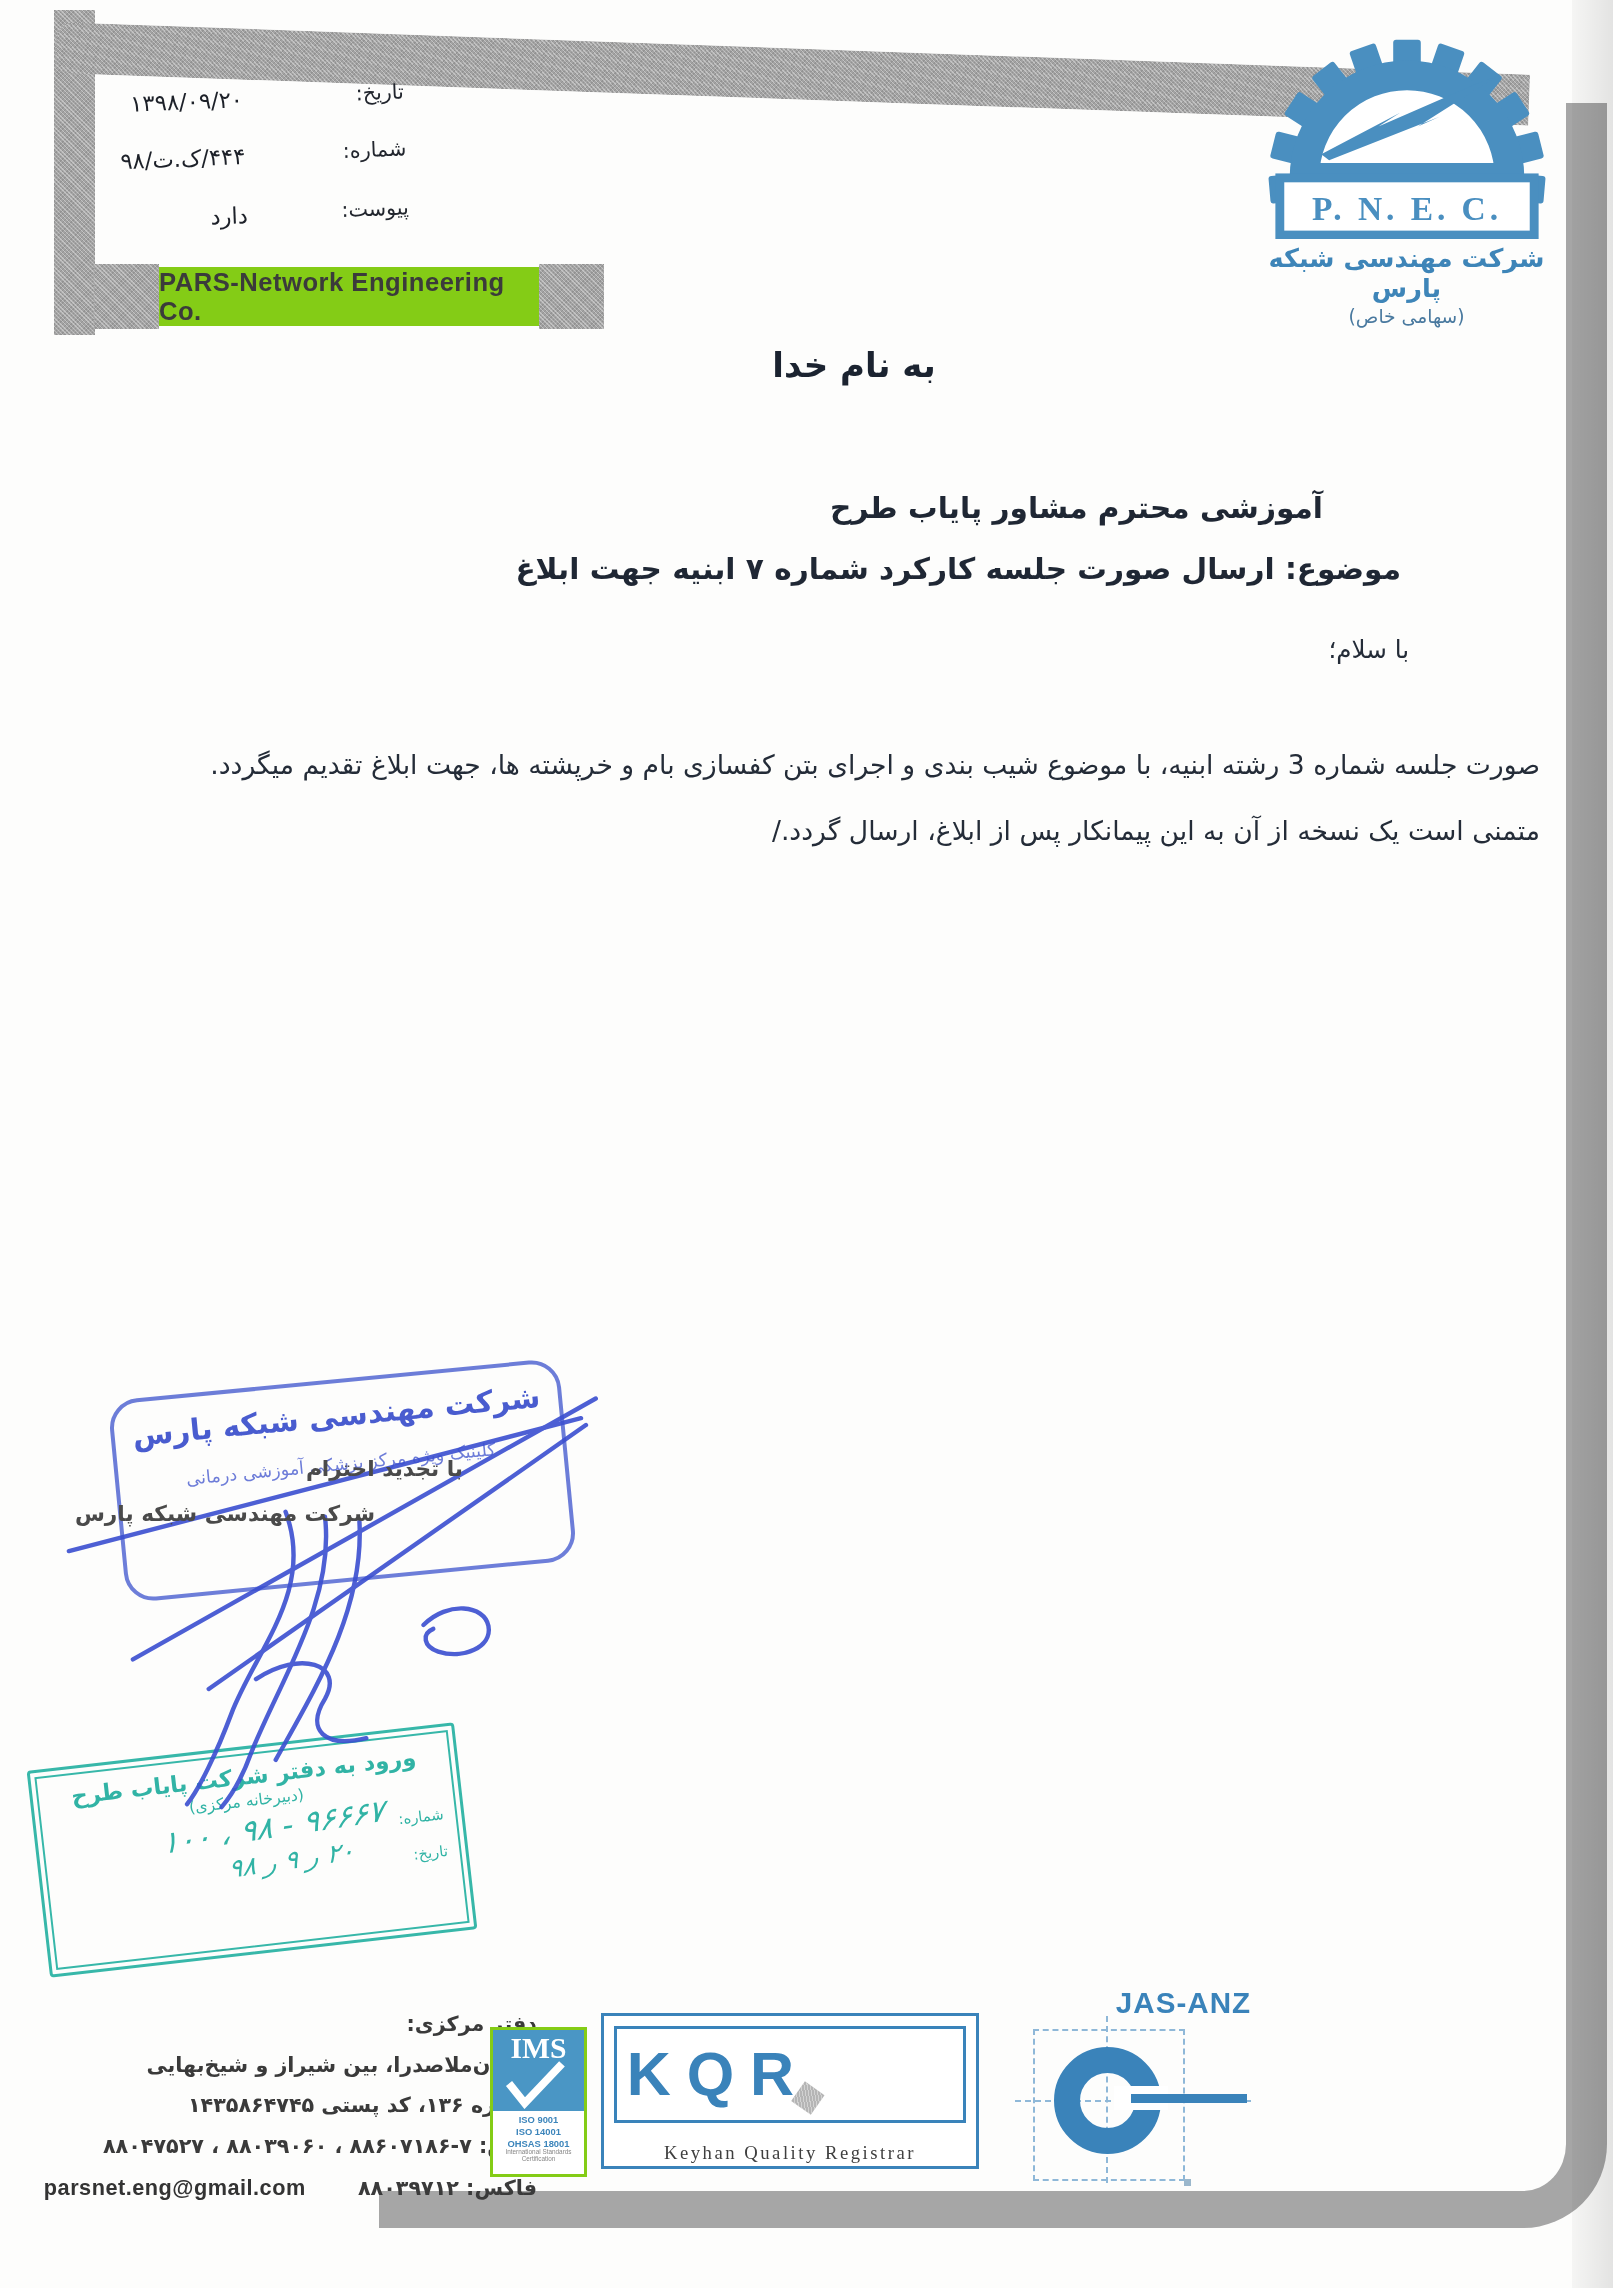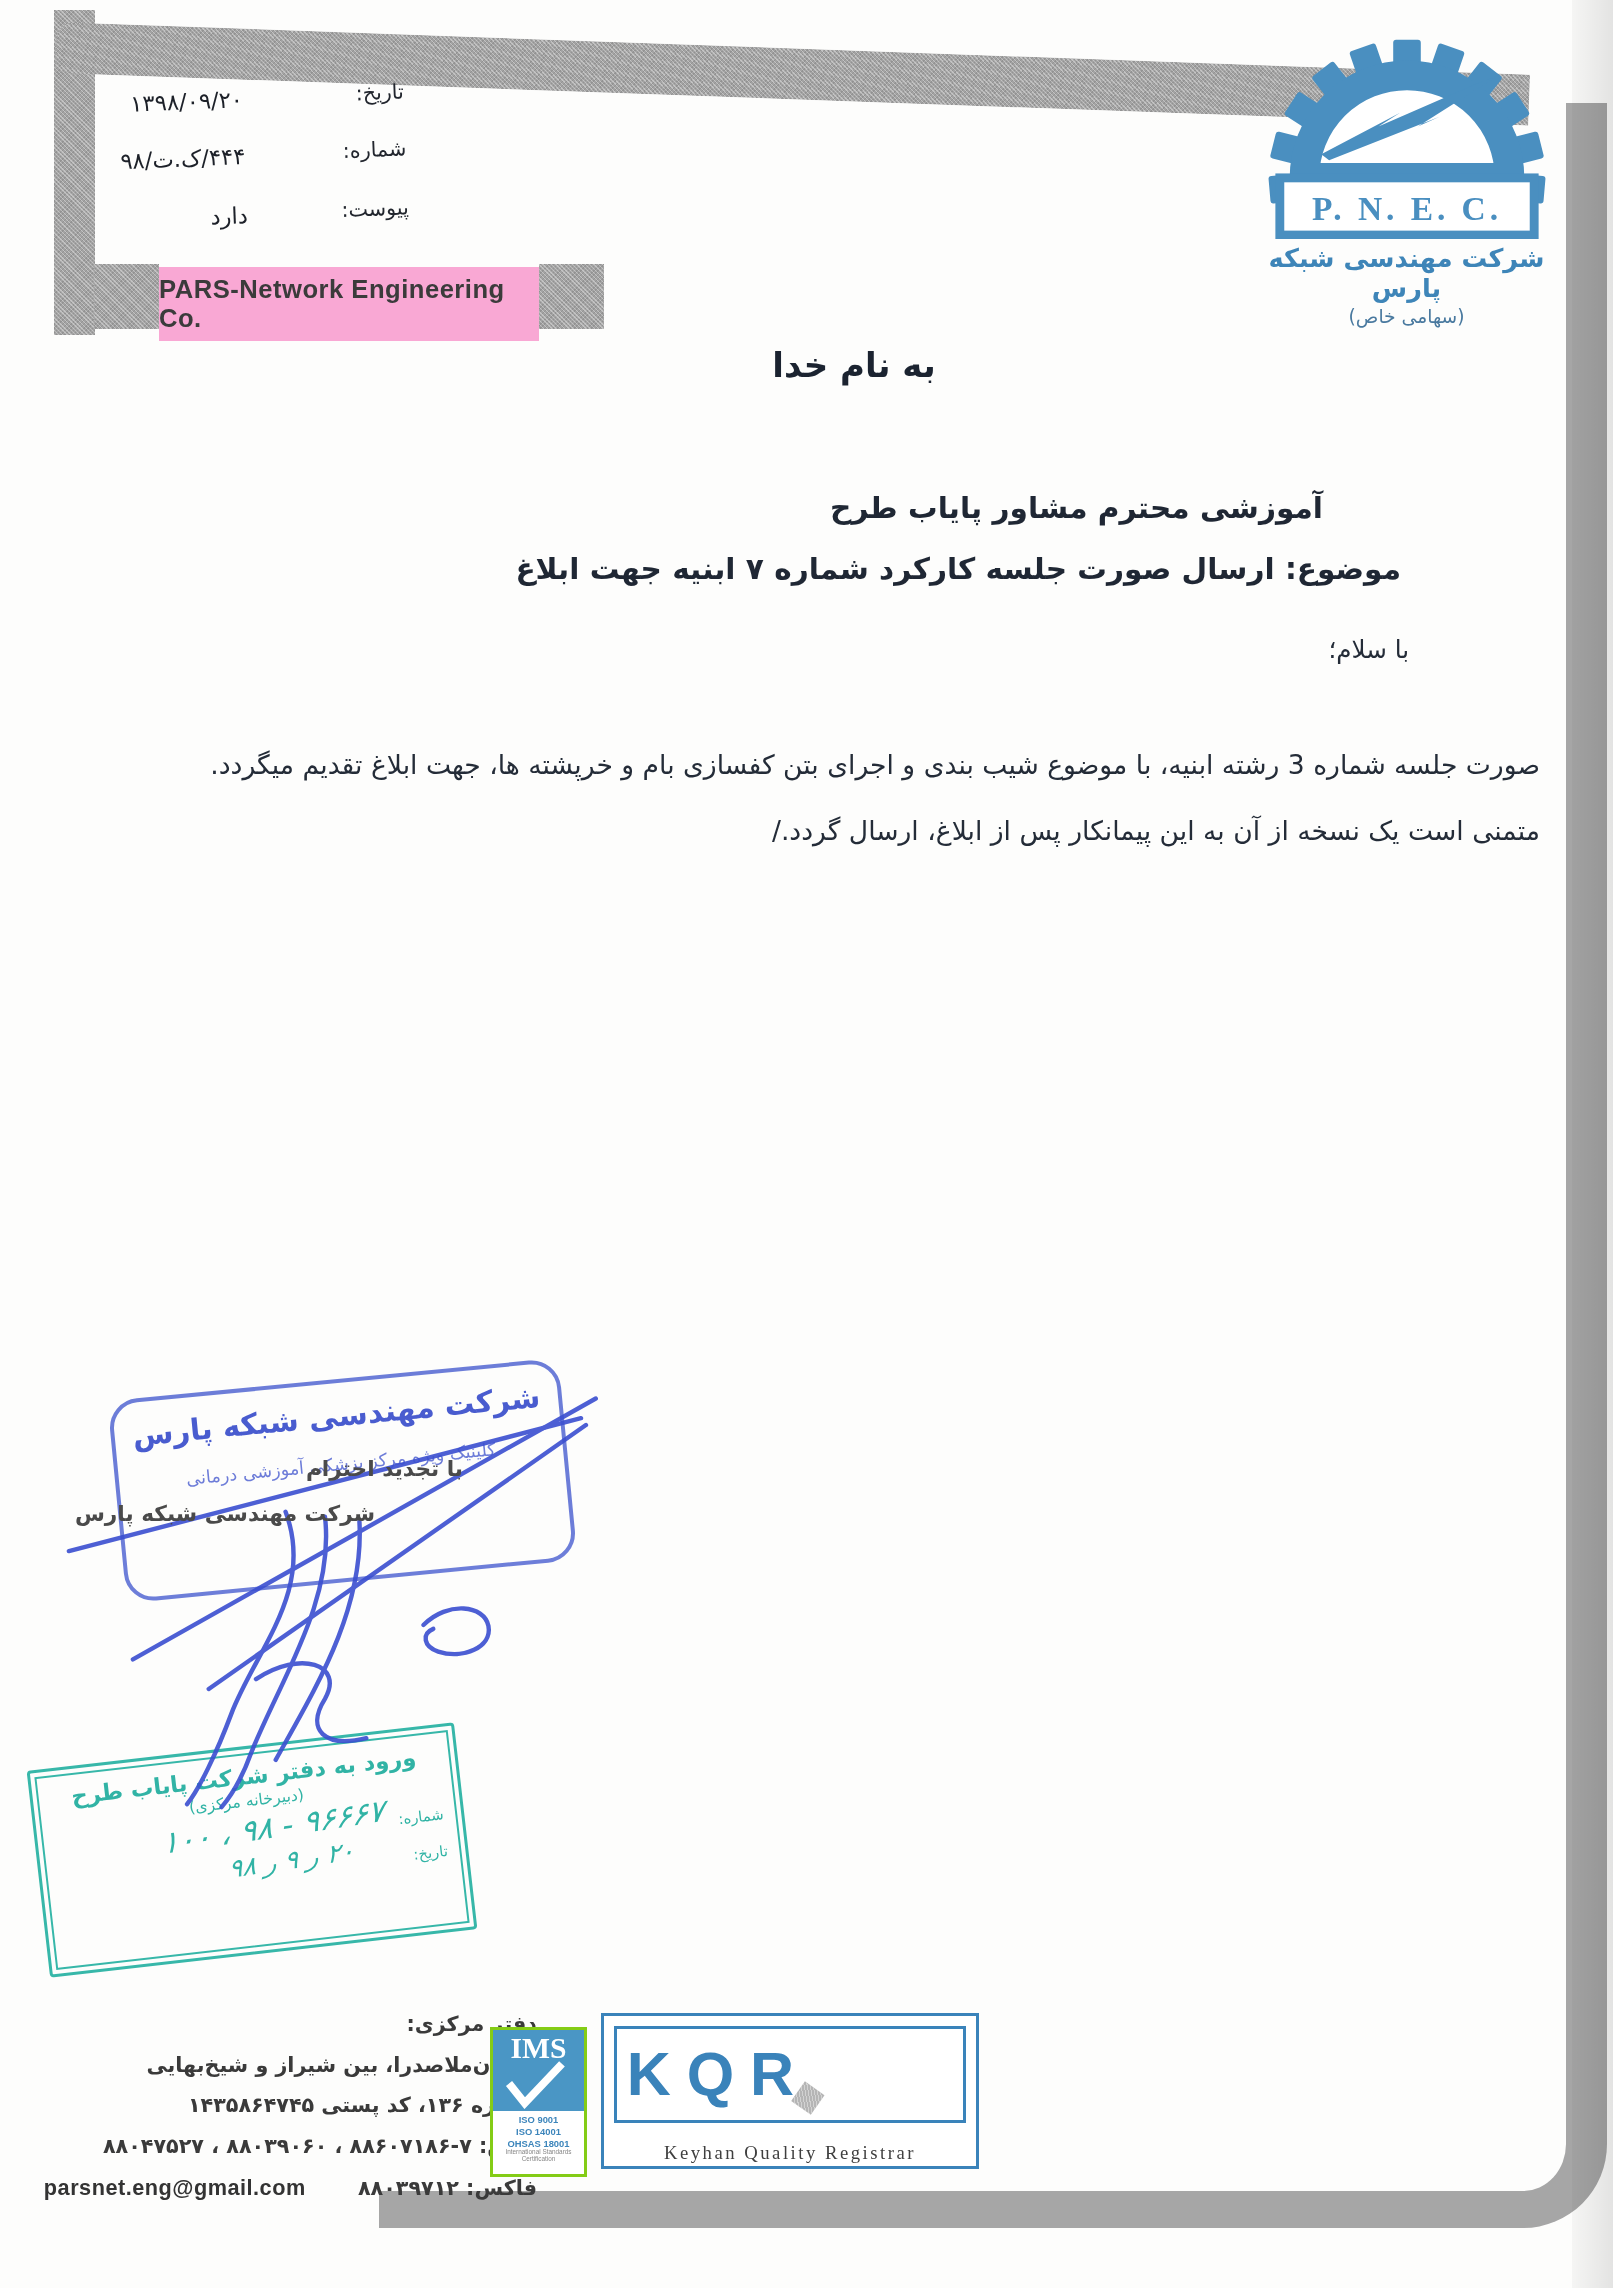--- a/index.html
+++ b/index.html
@@ -22,21 +22,21 @@
   }
   .frame-rb{
     left:379px; top:103px; width:1187px; height:2088px;
     border-right:41px solid #a6a6a6; border-bottom:37px solid #a6a6a6;
     border-bottom-right-radius:84px;
   }
   .right-scan-band{ left:1572px; top:0; width:41px; height:2288px;
     background:linear-gradient(to right, rgba(0,0,0,0.03), rgba(0,0,0,0.10)); }
   
   .eb-block1{ left:94px; top:264px; width:65px; height:65px; }
-  .eb-light{ left:159px; top:267px; width:380px; height:74px; background:#f9a8d4;
+  .eb-light{ left:159px; top:267px; width:380px; height:59px; background:#84cc16;
     display:flex; align-items:center; justify-content:flex-start; }
   .eb-light span{ font-family:"Liberation Sans",sans-serif; font-weight:bold;
     font-size:25.6px; color:#3b3b3b; letter-spacing:0.5px; }
   .eb-block2{ left:539px; top:264px; width:65px; height:65px; }
   
   .fields{ left:136px; top:85px; width:271px; height:172px;
     transform:rotate(-2.4deg); direction:rtl; }
   .frow{ position:absolute; right:0; width:271px; }
   .frow .lbl{ position:absolute; right:0; font-size:20.7px; color:#22262e; }
   .frow .val{ position:absolute; right:161px; font-size:22.7px; color:#1d2129; white-space:nowrap; }
@@ -244,15 +244,25 @@
   </div>
 
   <div class="abs kqr">
     <div class="kqr-inner">
       <span class="t">KQR</span>
       <span class="kqr-chip"></span>
     </div>
     <div class="kqr-cap">Keyhan Quality Registrar</div>
   </div>
 
+  <div class="abs jas">
+    <div class="t">JAS-ANZ</div>
+    <div class="jas-square"></div>
+    <div class="jas-hline"></div>
+    <div class="jas-vline"></div>
+    <div class="jas-ring"></div>
+    <div class="jas-notch"></div>
+    <div class="jas-bar"></div>
+    <div class="jas-dot"></div>
+  </div>
 
 </div>
 
 
 </body></html>

